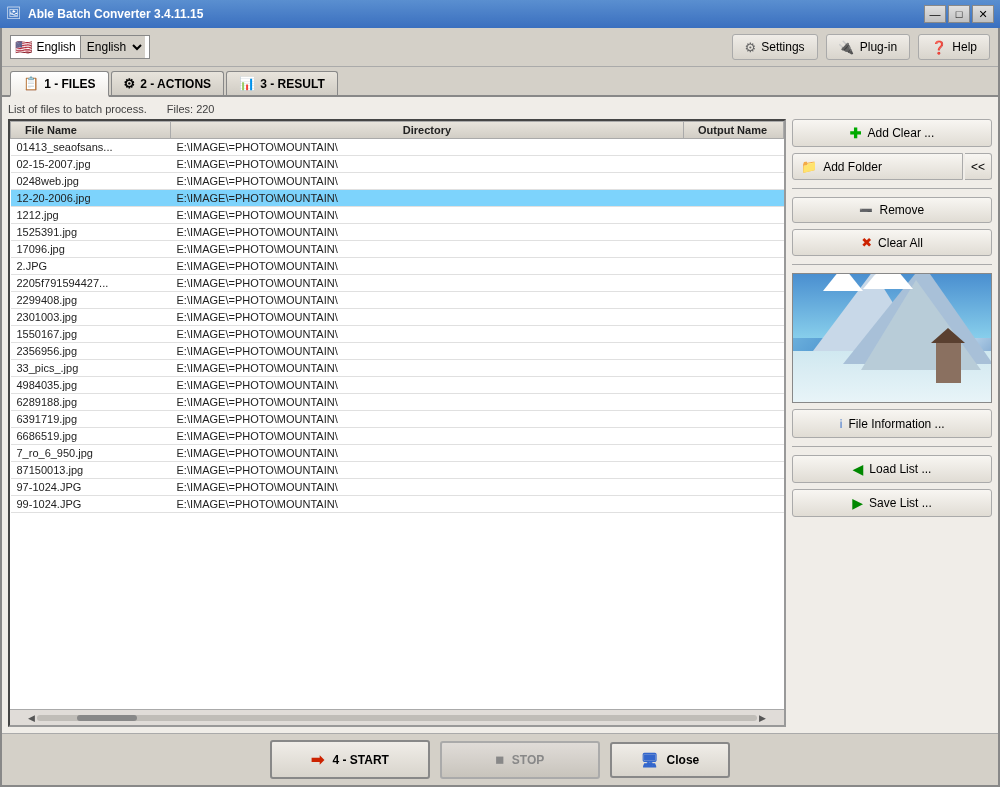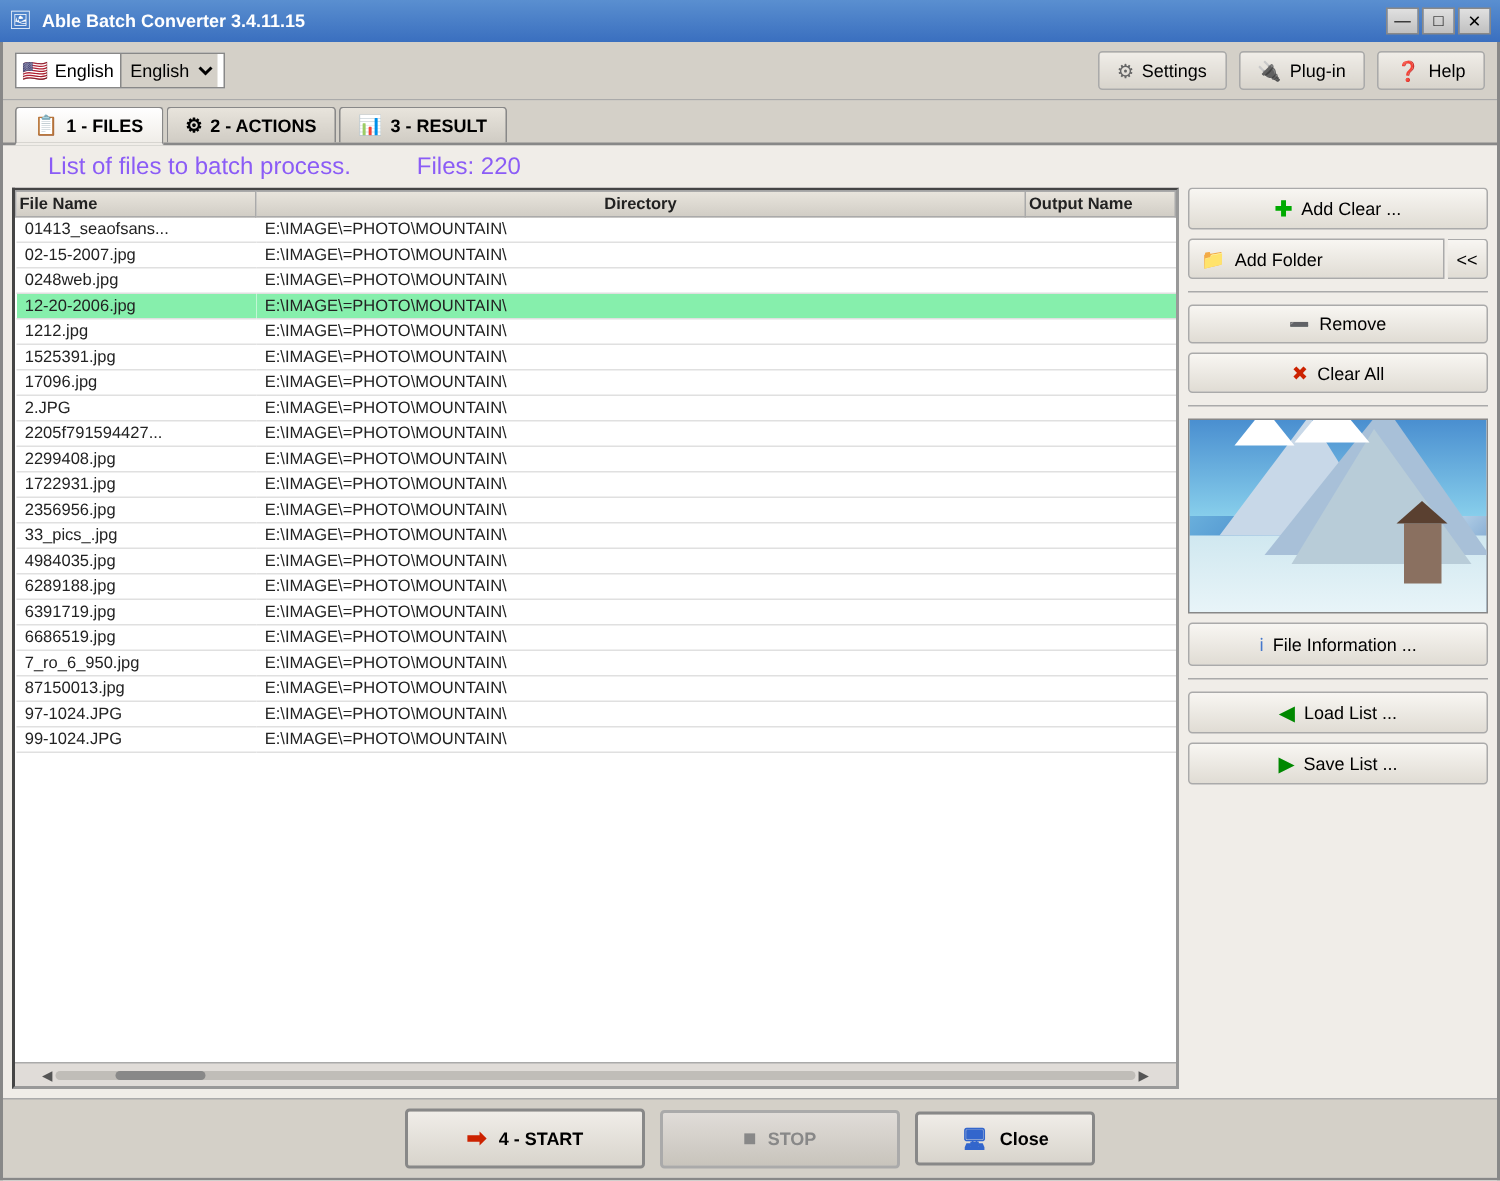--- a/index.html
+++ b/index.html
@@ -110,21 +110,21 @@
       padding: 6px;
       overflow: hidden;
     }
 
     .file-info-row {
       display: flex;
       align-items: center;
       margin-bottom: 4px;
       gap: 20px;
     }
-    .file-info-text { font-size: 16px; color: #8b5cf6; margin-left: 24px; }
+    .file-info-text { font-size: 11px; color: #404040; }
 
     
     .panel-split {
       display: flex;
       flex: 1;
       gap: 6px;
       overflow: hidden;
     }
 
     
@@ -139,39 +139,39 @@
     .file-table {
       width: 100%;
       border-collapse: collapse;
       table-layout: fixed;
     }
     .file-table thead tr {
       background: linear-gradient(to bottom, #e8e4dc, #d0ccc4);
     }
     .file-table th {
       border: 1px solid #aaa;
-      padding: 2px 2px;
+      padding: 2px 14px;
       text-align: left;
       font-size: 11px;
       font-weight: bold;
       color: #222;
     }
     .file-table th:nth-child(1) { width: 160px; }
     .file-table th:nth-child(2) { width: auto; text-align: center; }
     .file-table th:nth-child(3) { width: 100px; }
     .file-table td {
       border-bottom: 1px solid #e0e0e0;
       padding: 2px 6px;
       font-size: 11px;
       color: #222;
       overflow: hidden;
       white-space: nowrap;
       text-overflow: ellipsis;
     }
-    .file-table tr.selected td { background: #86efac; }
+    .file-table tr.selected td { background: #7dd3fc; }
 
     .table-scroll-wrapper {
       flex: 1;
       overflow-y: auto;
       overflow-x: auto;
     }
 
     
     .right-panel {
       width: 200px;
@@ -454,21 +454,26 @@
                   <td>2205f791594427...</td>
                   <td>E:\IMAGE\=PHOTO\MOUNTAIN\</td>
                   <td></td>
                 </tr>
                 <tr>
                   <td>2299408.jpg</td>
                   <td>E:\IMAGE\=PHOTO\MOUNTAIN\</td>
                   <td></td>
                 </tr>
                 <tr>
-                  <td>1722931.jpg</td>
+                  <td>2301003.jpg</td>
+                  <td>E:\IMAGE\=PHOTO\MOUNTAIN\</td>
+                  <td></td>
+                </tr>
+                <tr>
+                  <td>1550167.jpg</td>
                   <td>E:\IMAGE\=PHOTO\MOUNTAIN\</td>
                   <td></td>
                 </tr>
                 <tr>
                   <td>2356956.jpg</td>
                   <td>E:\IMAGE\=PHOTO\MOUNTAIN\</td>
                   <td></td>
                 </tr>
                 <tr>
                   <td>33_pics_.jpg</td>

